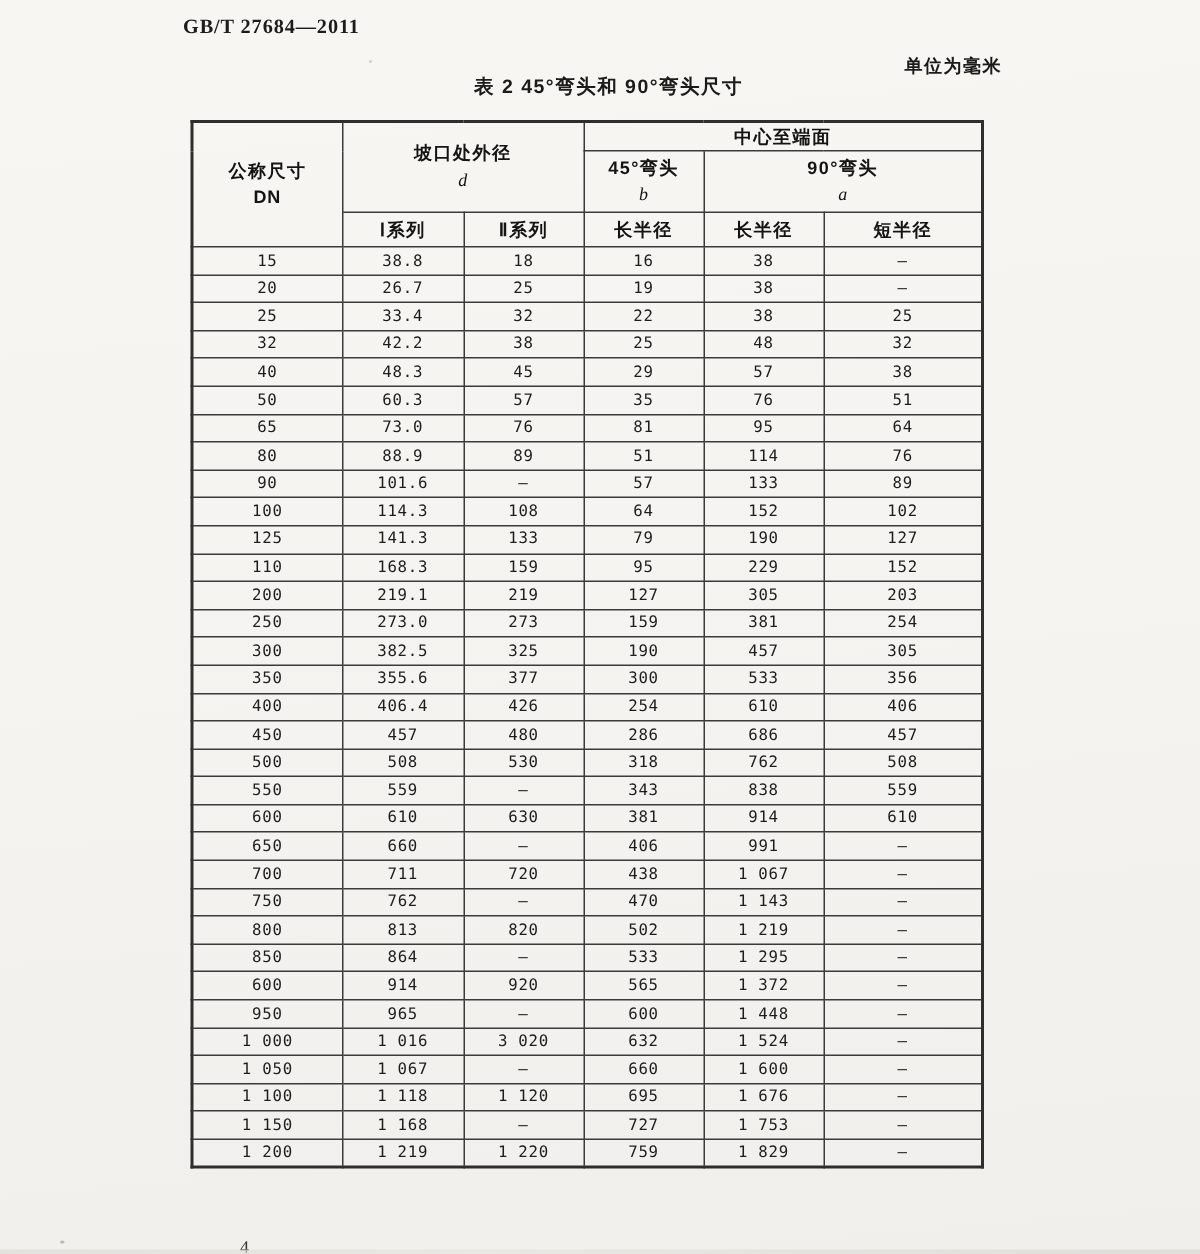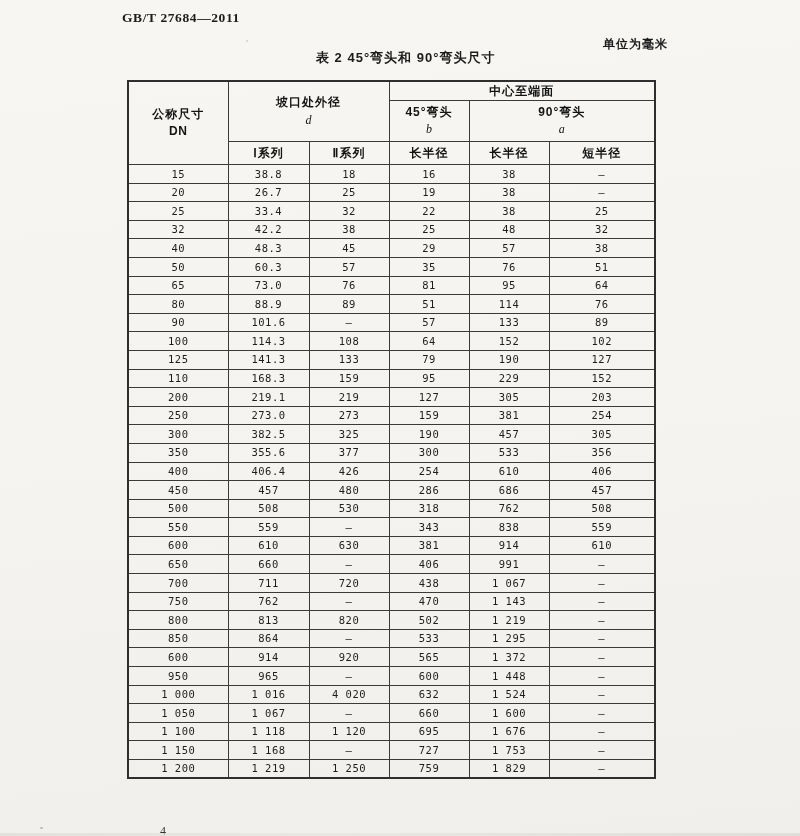--- a/index.html
+++ b/index.html
@@ -351,21 +351,21 @@
           <td>950</td>
           <td>965</td>
           <td>—</td>
           <td>600</td>
           <td>1 448</td>
           <td>—</td>
         </tr>
         <tr>
           <td>1 000</td>
           <td>1 016</td>
-          <td>4 020</td>
+          <td>3 020</td>
           <td>632</td>
           <td>1 524</td>
           <td>—</td>
         </tr>
         <tr>
           <td>1 050</td>
           <td>1 067</td>
           <td>—</td>
           <td>660</td>
           <td>1 600</td>
@@ -383,21 +383,21 @@
           <td>1 150</td>
           <td>1 168</td>
           <td>—</td>
           <td>727</td>
           <td>1 753</td>
           <td>—</td>
         </tr>
         <tr>
           <td>1 200</td>
           <td>1 219</td>
-          <td>1 250</td>
+          <td>1 220</td>
           <td>759</td>
           <td>1 829</td>
           <td>—</td>
         </tr>
       </tbody>
   </table>
 
   <div class="page-number">4</div>
 
   <div class="speck s1"></div>

